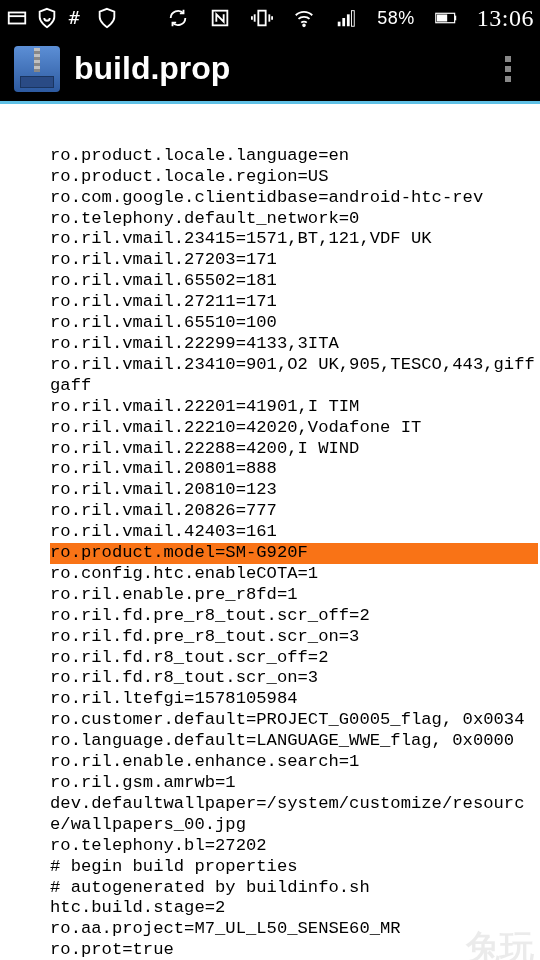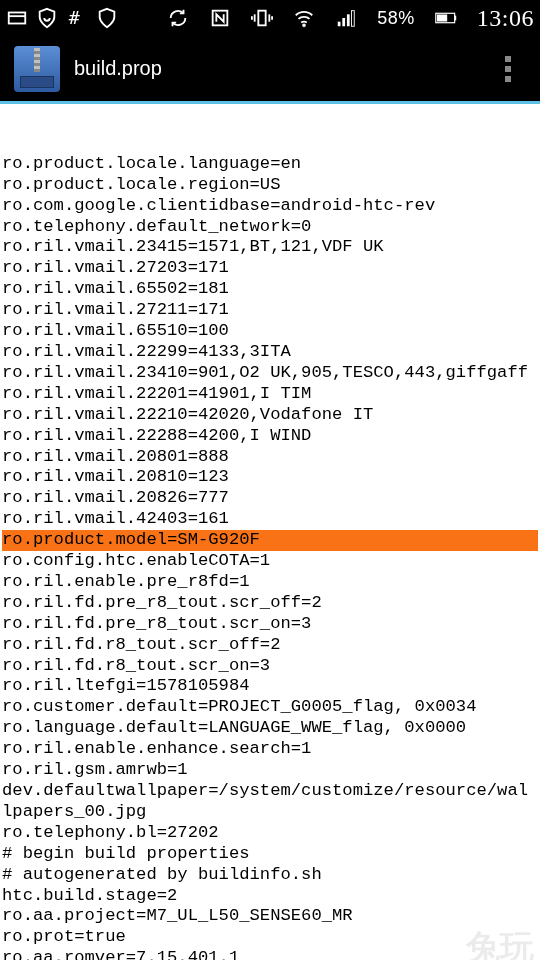--- a/index.html
+++ b/index.html
@@ -40,38 +40,39 @@
     display:flex; align-items:center; justify-content:center;
   }
   .app-icon .zipper {
     position:absolute; top:2px; left:50%; transform:translateX(-50%);
     width:6px; height:24px; background:repeating-linear-gradient(#c0c0c0 0 3px,#888 3px 6px);
   }
   .app-icon .drawer {
     position:absolute; bottom:4px; left:6px; right:6px; height:12px;
     background:#2a4b85; border:1px solid #1a3560;
   }
-  .app-title { font-size: 20px; font-weight: 400; flex: 1; }
+  .app-title { font-size: 32px; font-weight: 700; flex: 1; }
   .overflow-btn {
     width: 44px; height: 44px;
     display: flex; flex-direction: column; align-items: center; justify-content: center; gap: 4px;
   }
   .overflow-btn span { width: 6px; height: 6px; background: #888; }
 
   .content {
     flex: 1;
     overflow: hidden;
     font-family: "Courier New", monospace;
     font-size: 17.2px;
     line-height: 20.9px;
     color: #000;
     white-space: pre-wrap;
     word-break: break-all;
-    padding: 8px 2px;
+    padding: 0 2px;
     position: relative;
+    margin-left: 48px;
   }
   .file-line { display: block; }
   .file-line.hl { background: #f97316; }
 
   .watermark {
     position: absolute;
     right: 6px; bottom: 2px;
     font-family: sans-serif;
     font-size: 34px;
     color: rgba(0,0,0,0.08);

